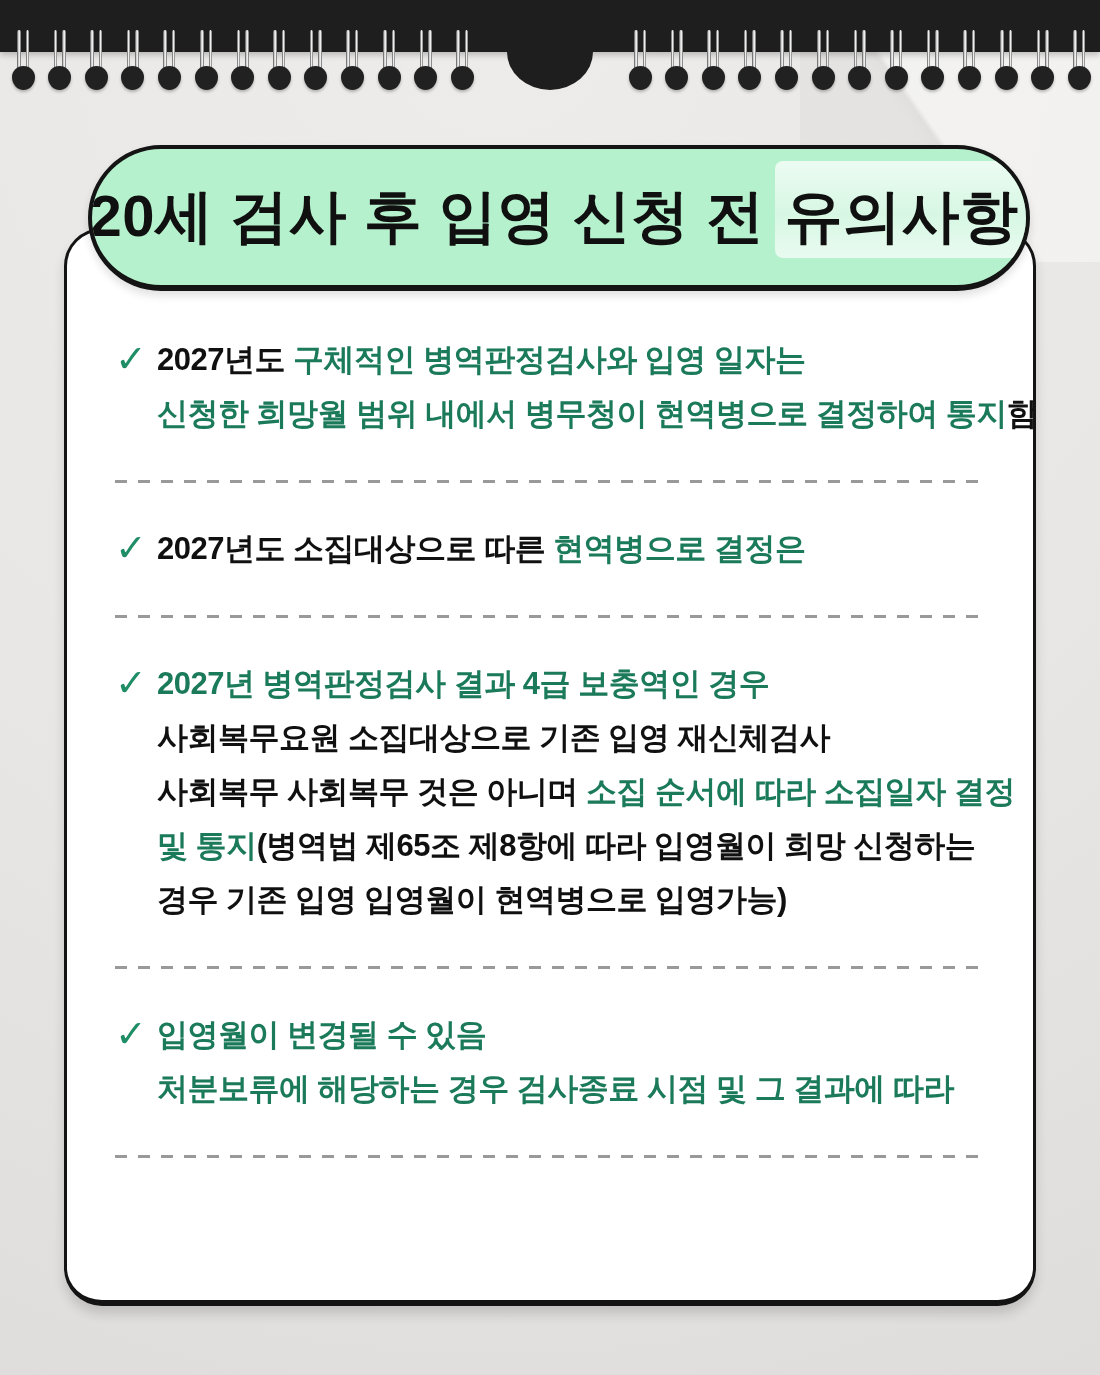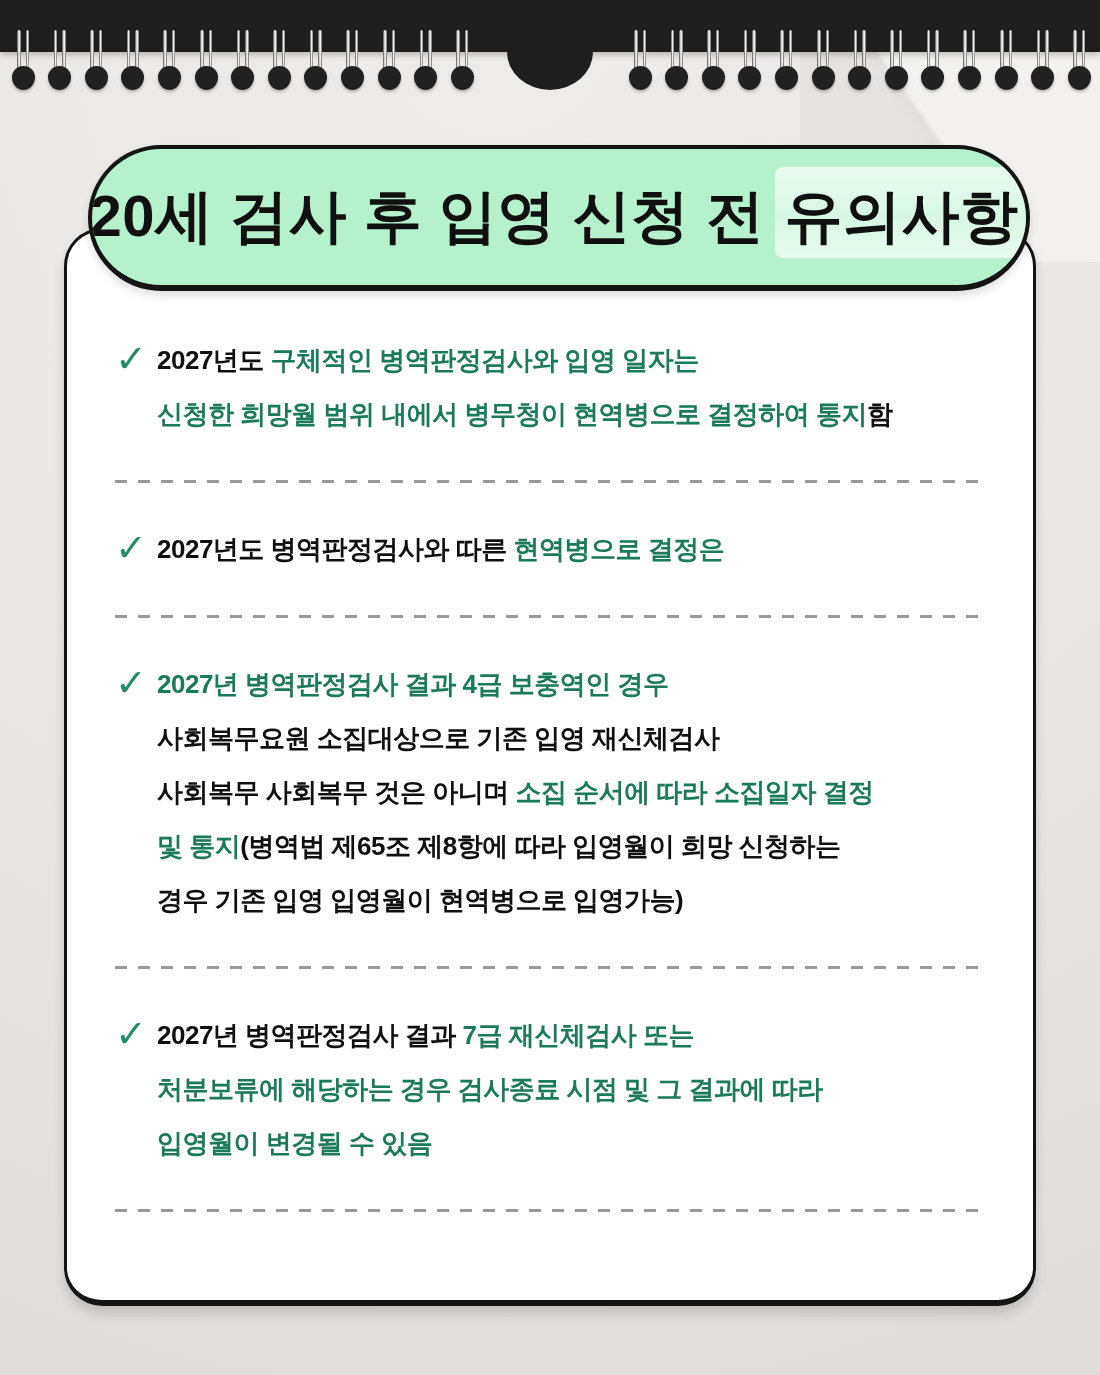--- a/index.html
+++ b/index.html
@@ -44,37 +44,37 @@
     background:#b6f1cd; border:4px solid #141414; border-bottom-width:6px;
     border-radius:82px; display:flex; align-items:center; justify-content:center;
     box-shadow:0 5px 8px rgba(0,0,0,0.12);
     white-space:nowrap; overflow:hidden;
   }
   .title-pill .title-text {
     font-size:58px; font-weight:700; color:#101010; letter-spacing:0.5px;
   }
   .title-pill .title-highlight {
     background:linear-gradient(180deg, rgba(255,255,255,0.75) 0%, rgba(255,255,255,0.45) 55%, rgba(255,255,255,0.7) 100%);
-    padding:16px 10px 10px; border-radius:8px; margin-left:10px;
+    padding:22px 10px 10px; border-radius:8px; margin-left:10px;
   }
 
   
   .notes-card {
     position:absolute; left:64px; top:228px; width:972px; height:1078px; z-index:5;
     background:#ffffff; border:3.5px solid #141414; border-bottom-width:6px;
     border-radius:38px; box-shadow:0 8px 12px rgba(0,0,0,0.14);
     padding:102px 46px 30px 48px; overflow:hidden;
   }
   .item { display:flex; align-items:flex-start; }
   .item .check {
     flex:none; width:42px; font-size:38px; line-height:54px; font-weight:700;
     color:#1f8d66; transform:translateY(-1px);
   }
   .item-body { flex:1; min-width:0; }
-  .line { font-size:26px; line-height:54px; white-space:nowrap; letter-spacing:-0.5px; }
+  .line { font-size:31px; line-height:54px; white-space:nowrap; letter-spacing:-0.5px; }
   .seg { color:#101010; font-weight:600; }
   .seg.green { color:#1a7a59; font-weight:800; }
 
   .divider {
     height:3px; margin:39px 0;
     background:repeating-linear-gradient(90deg, #999 0px, #999 12px, transparent 12px, transparent 23px);
   }
   .divider:last-child { margin-bottom:0; }
 </style>
 </head>
@@ -230,40 +230,39 @@
           <span class="check">✓</span>
           <div class="item-body">
             <div class="line"><span class="seg">2027년도 </span><span class="seg green">구체적인 병역판정검사와 입영 일자는</span></div>
             <div class="line"><span class="seg green">신청한 희망월 범위 내에서 병무청이 현역병으로 결정하여 통지</span><span class="seg">함</span></div>
           </div>
         </div>
         <div class="divider"></div>
         <div class="item">
           <span class="check">✓</span>
           <div class="item-body">
-            <div class="line"><span class="seg">2027년도 병역판정검사와 따른 </span><span class="seg green">현역병으로 결정은</span></div>
+            <div class="line"><span class="seg">2027년도 소집대상으로 따른 </span><span class="seg green">현역병으로 결정은</span></div>
           </div>
         </div>
         <div class="divider"></div>
         <div class="item">
           <span class="check">✓</span>
           <div class="item-body">
             <div class="line"><span class="seg green">2027년 병역판정검사 결과 4급 보충역인 경우</span></div>
             <div class="line"><span class="seg">사회복무요원 소집대상으로 기존 입영 재신체검사</span></div>
             <div class="line"><span class="seg">사회복무 사회복무 것은 아니며 </span><span class="seg green">소집 순서에 따라 소집일자 결정</span></div>
             <div class="line"><span class="seg green">및 통지</span><span class="seg">(병역법 제65조 제8항에 따라 입영월이 희망 신청하는</span></div>
             <div class="line"><span class="seg">경우 기존 입영 입영월이 현역병으로 입영가능)</span></div>
           </div>
         </div>
         <div class="divider"></div>
         <div class="item">
           <span class="check">✓</span>
           <div class="item-body">
-            <div class="line"><span class="seg">2027년 병역판정검사 결과 </span><span class="seg green">7급 재신체검사 또는</span></div>
+            <div class="line"><span class="seg green">입영월이 변경될 수 있음</span></div>
             <div class="line"><span class="seg green">처분보류에 해당하는 경우 검사종료 시점 및 그 결과에 따라</span></div>
-            <div class="line"><span class="seg green">입영월이 변경될 수 있음</span></div>
           </div>
         </div>
         <div class="divider"></div>
       </div>
   </div>
 
 </div>
 
 </body></html>

